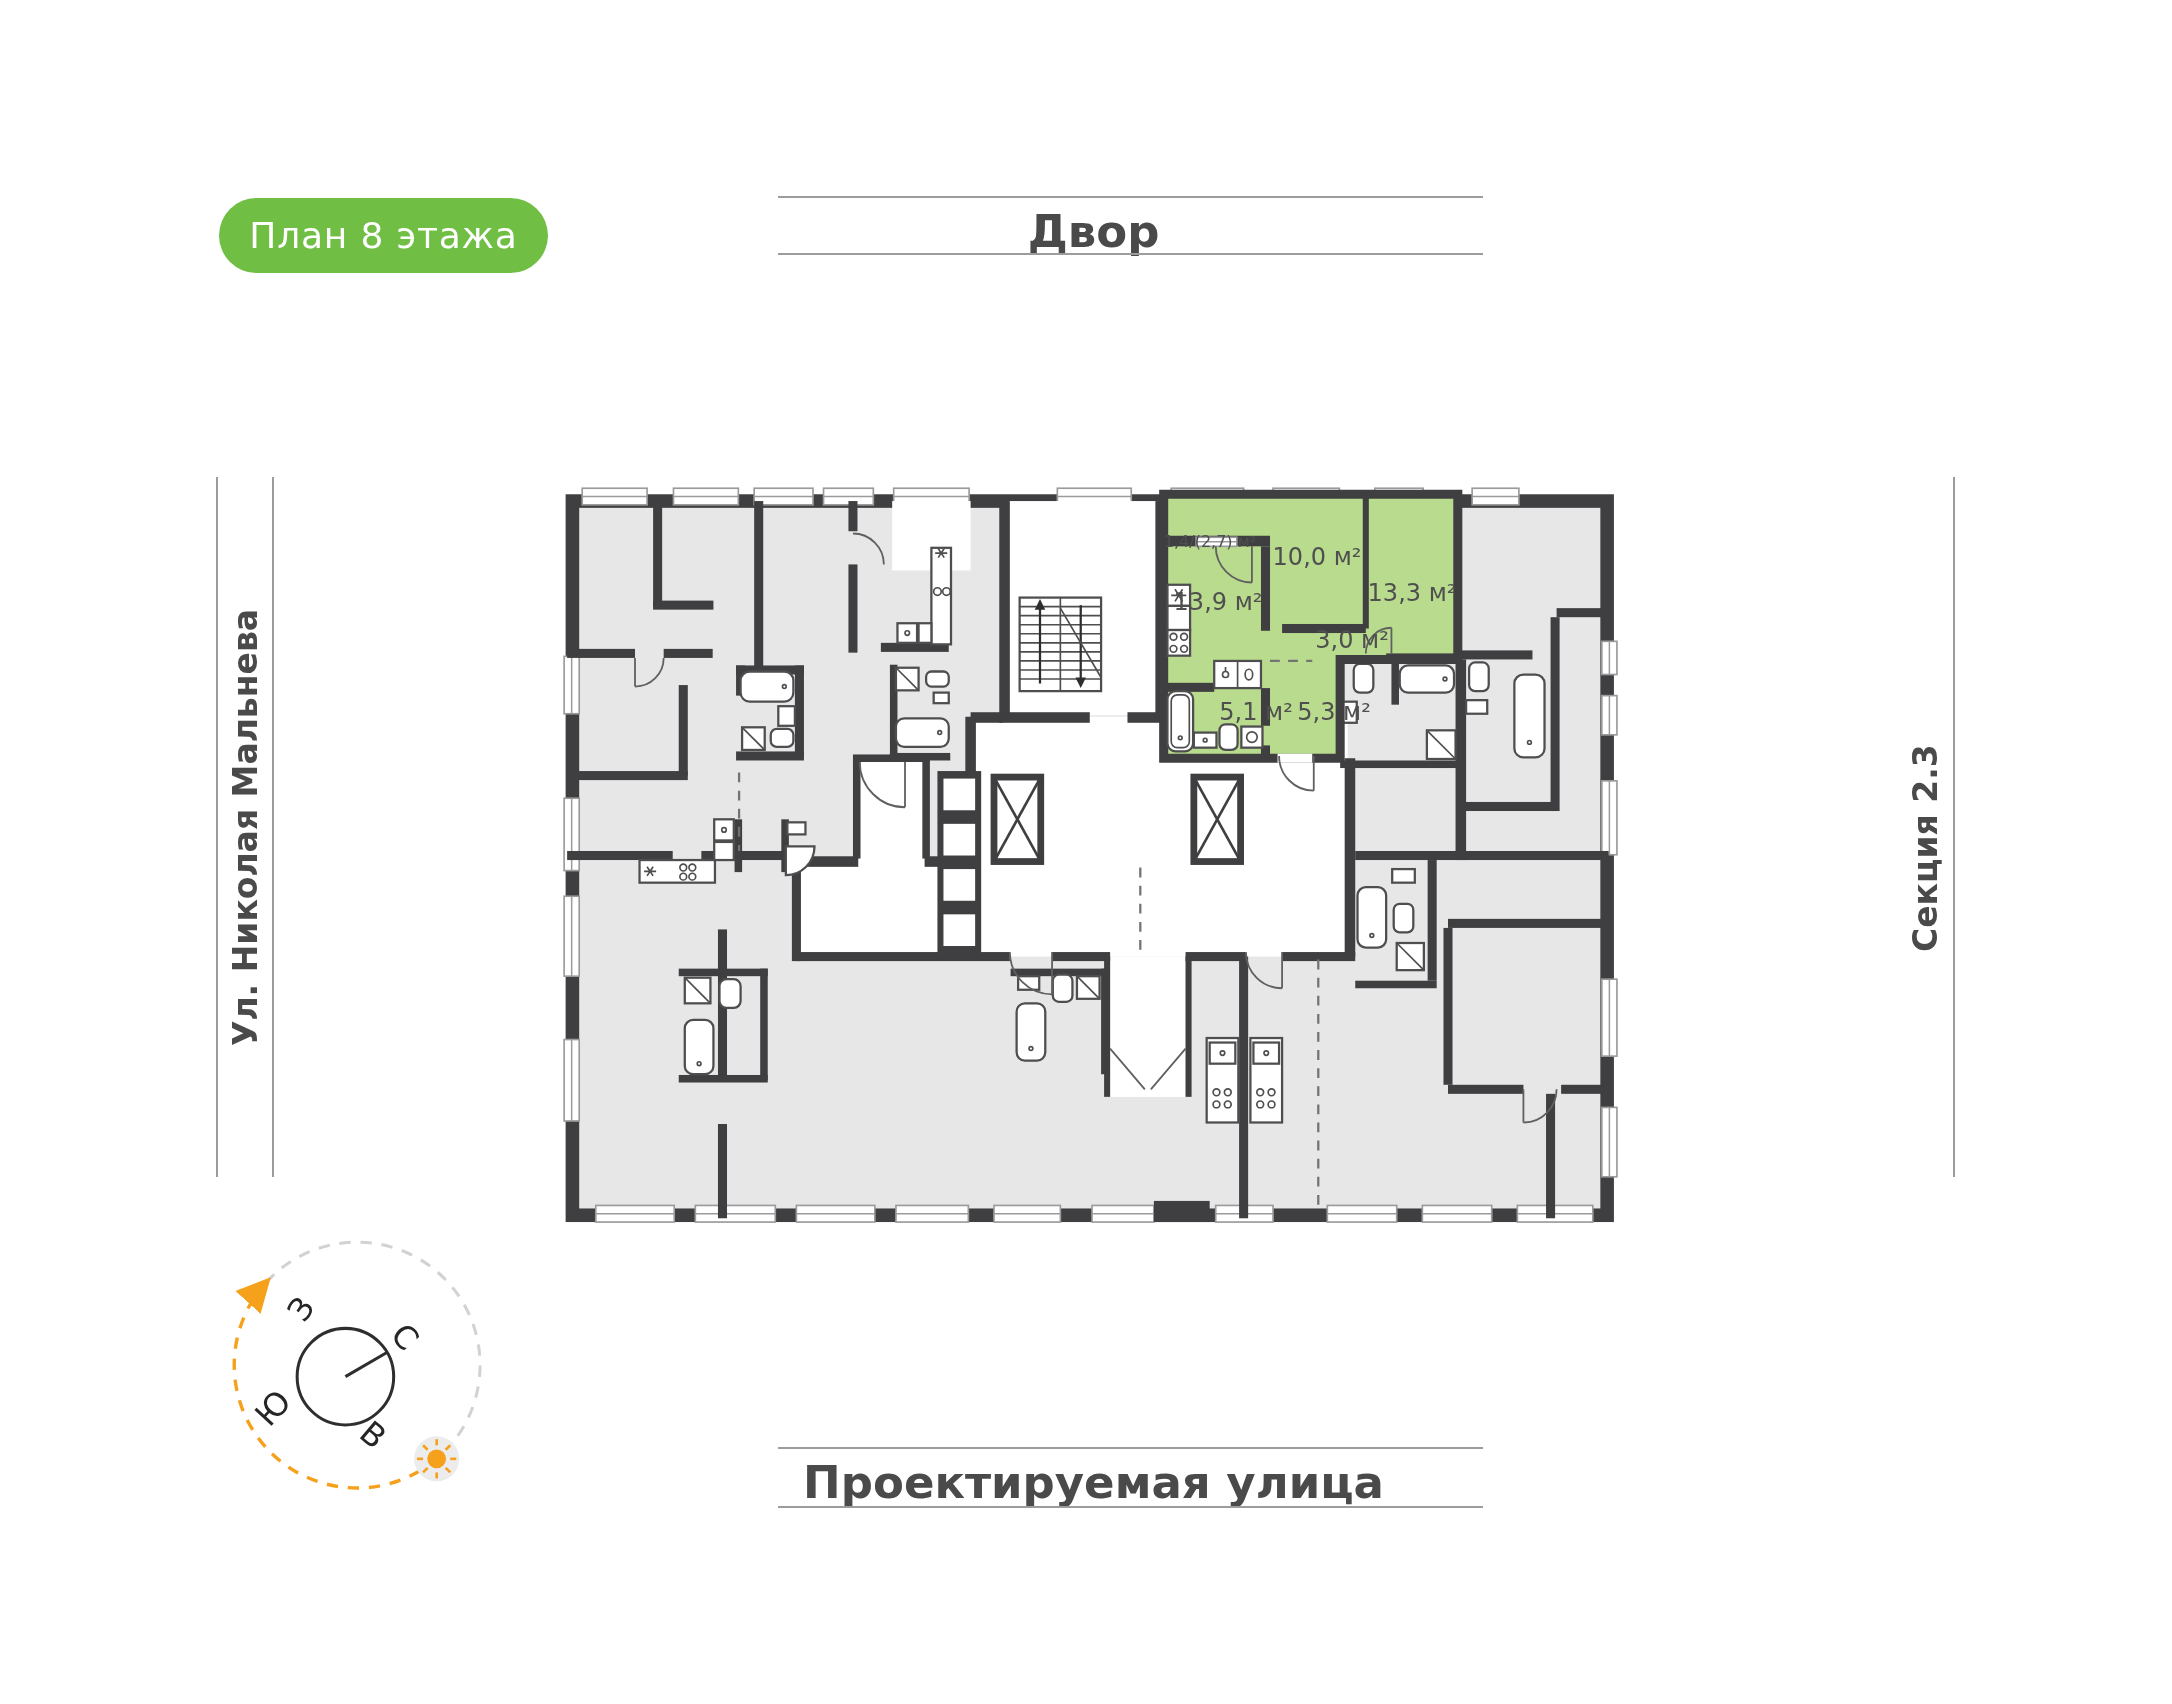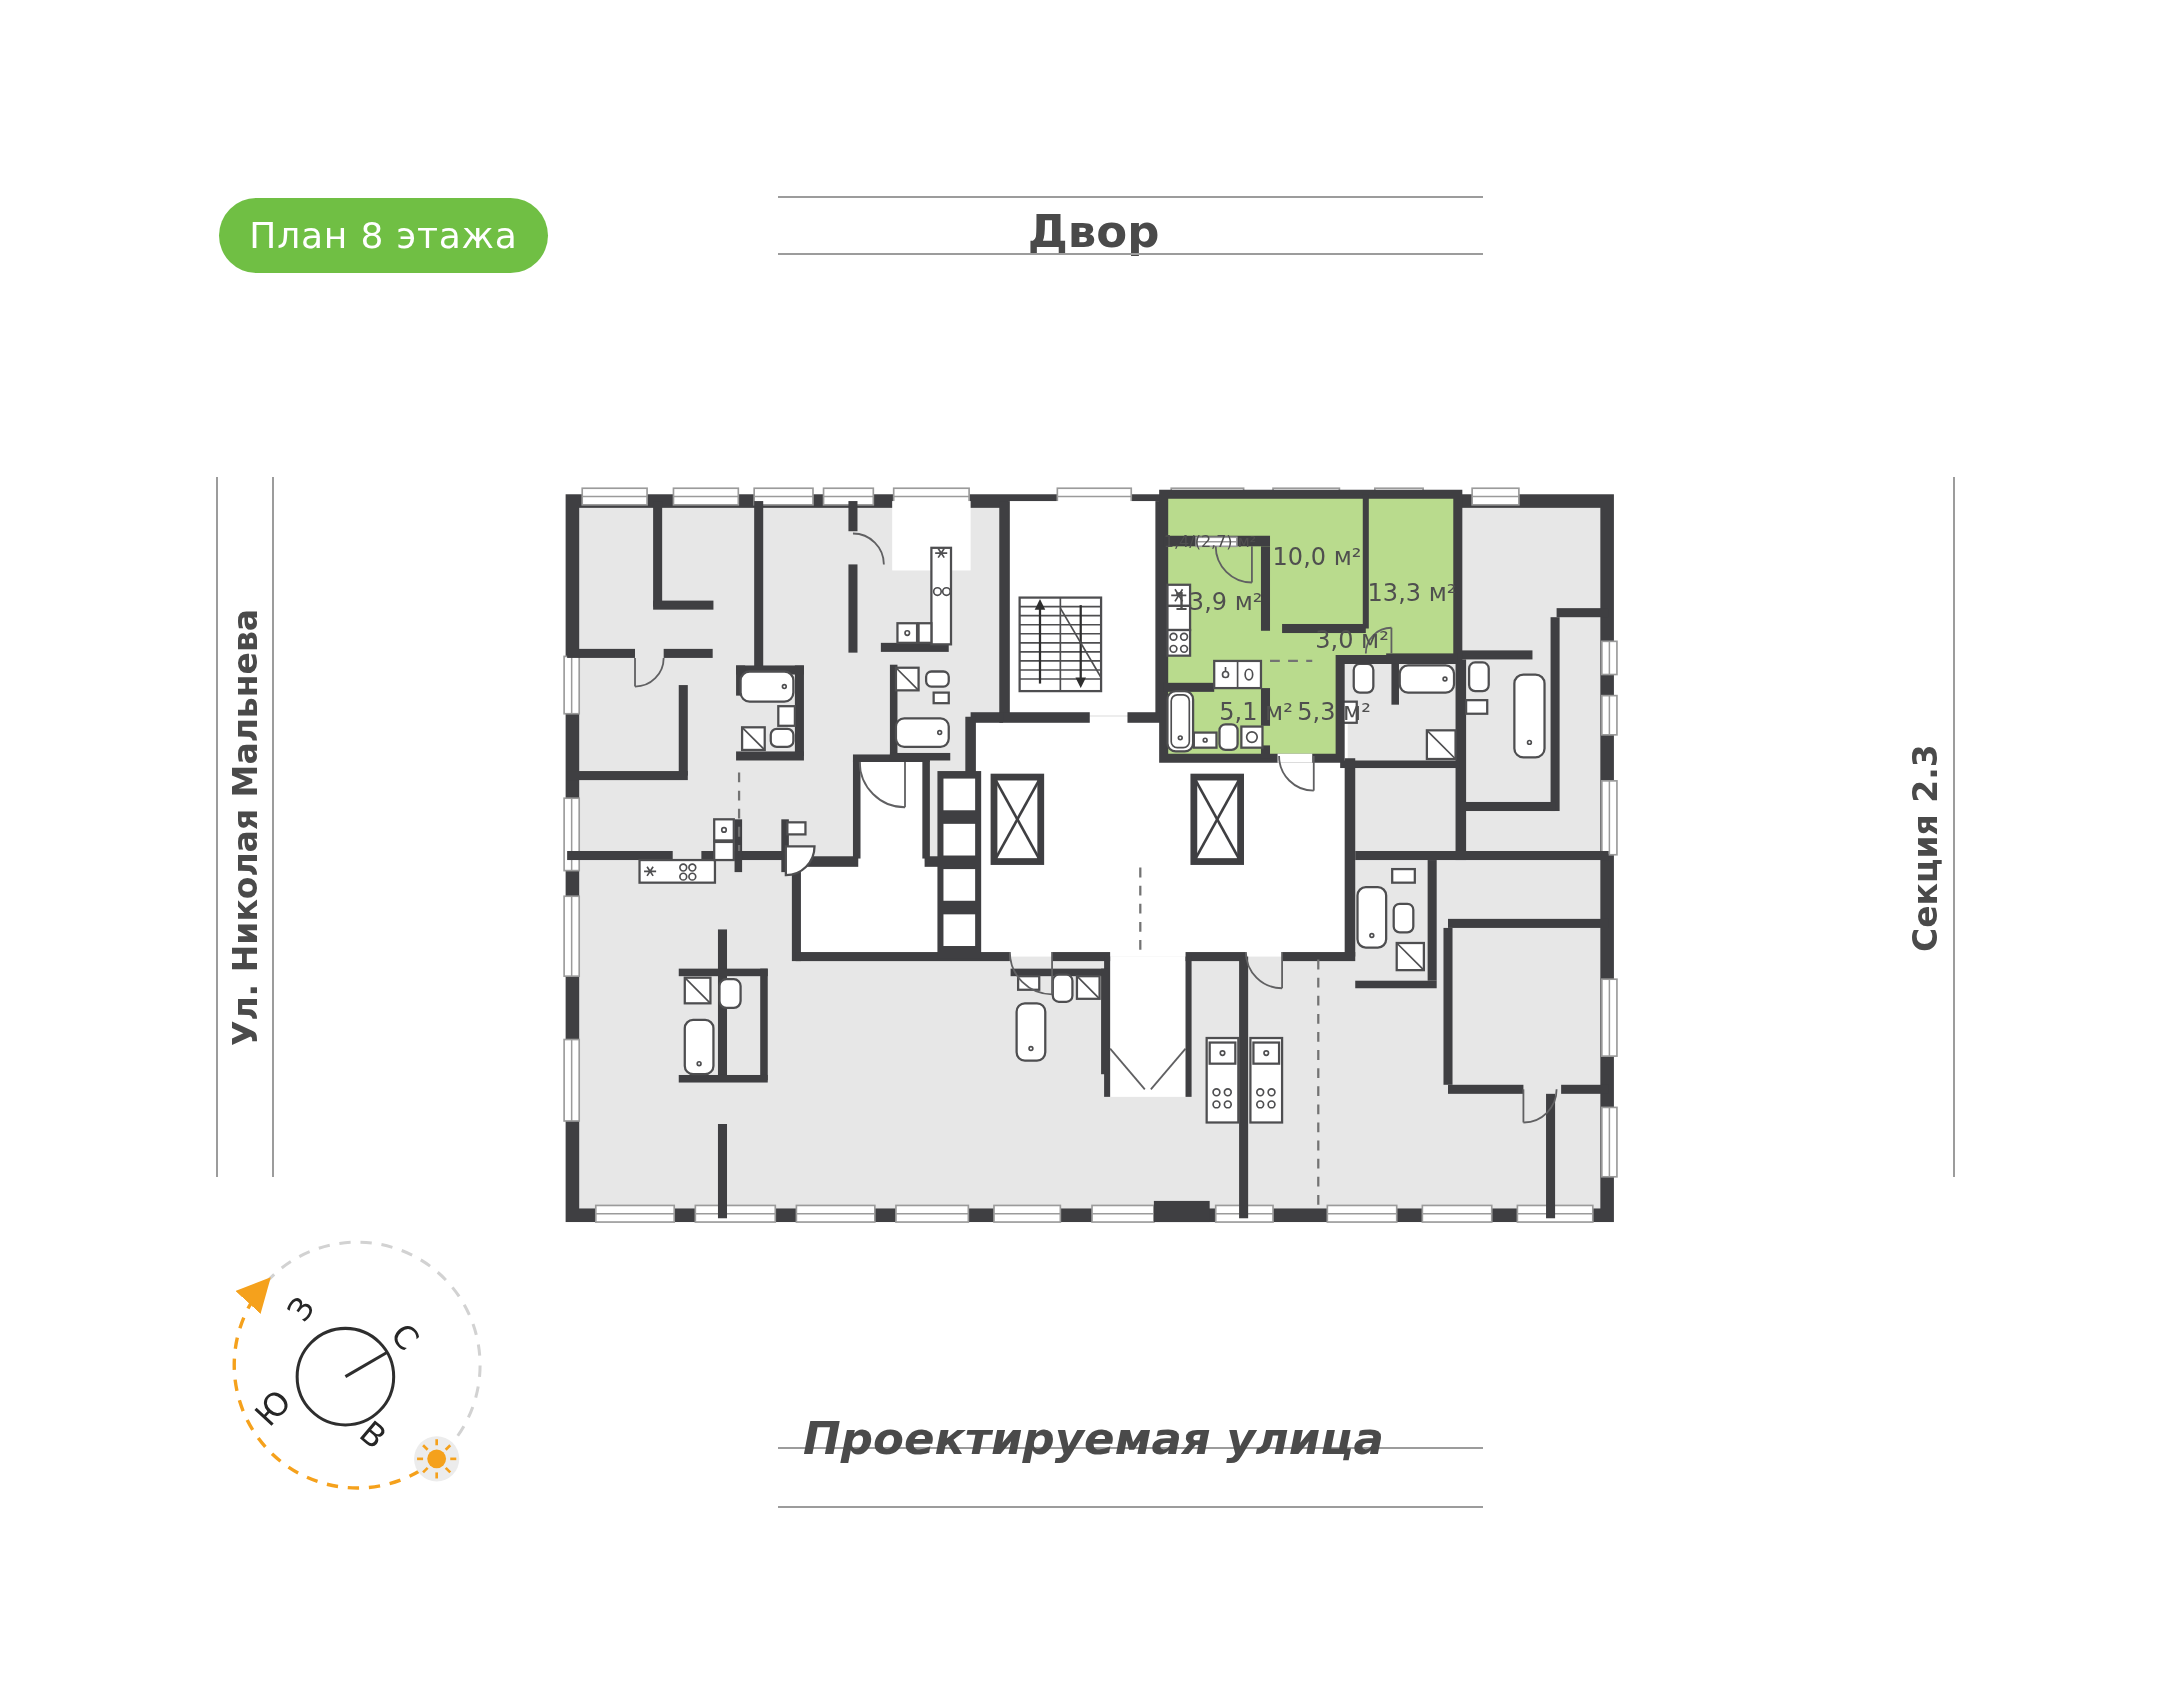--- a/index.html
+++ b/index.html
@@ -36,21 +36,21 @@
 
 <div class="canvas">
 
   <div class="badge">План 8 этажа</div>
 
   <div class="rule-h" style="left:778px;top:196px;width:705px;"></div>
   <div class="street" style="left:754px;top:205px;width:679px;">Двор</div>
   <div class="rule-h" style="left:778px;top:253px;width:705px;"></div>
 
   <div class="rule-h" style="left:778px;top:1447px;width:705px;"></div>
-  <div class="street" style="left:754px;top:1412px;width:679px;font-style:italic;">Проектируемая улица</div>
+  <div class="street" style="left:754px;top:1456px;width:679px;">Проектируемая улица</div>
   <div class="rule-h" style="left:778px;top:1506px;width:705px;"></div>
 
   <div class="rule-v" style="left:216px;top:477px;height:700px;"></div>
   <div class="street-v" style="left:216px;top:477px;width:59px;height:700px;">Ул. Николая Мальнева</div>
   <div class="rule-v" style="left:272px;top:477px;height:700px;"></div>
 
   <div class="street-v" style="left:1896px;top:498px;width:59px;height:700px;">Секция 2.3</div>
   <div class="rule-v" style="left:1953px;top:477px;height:700px;"></div>
 
   <svg width="2172" height="1705" viewBox="0 0 2880 2260">

